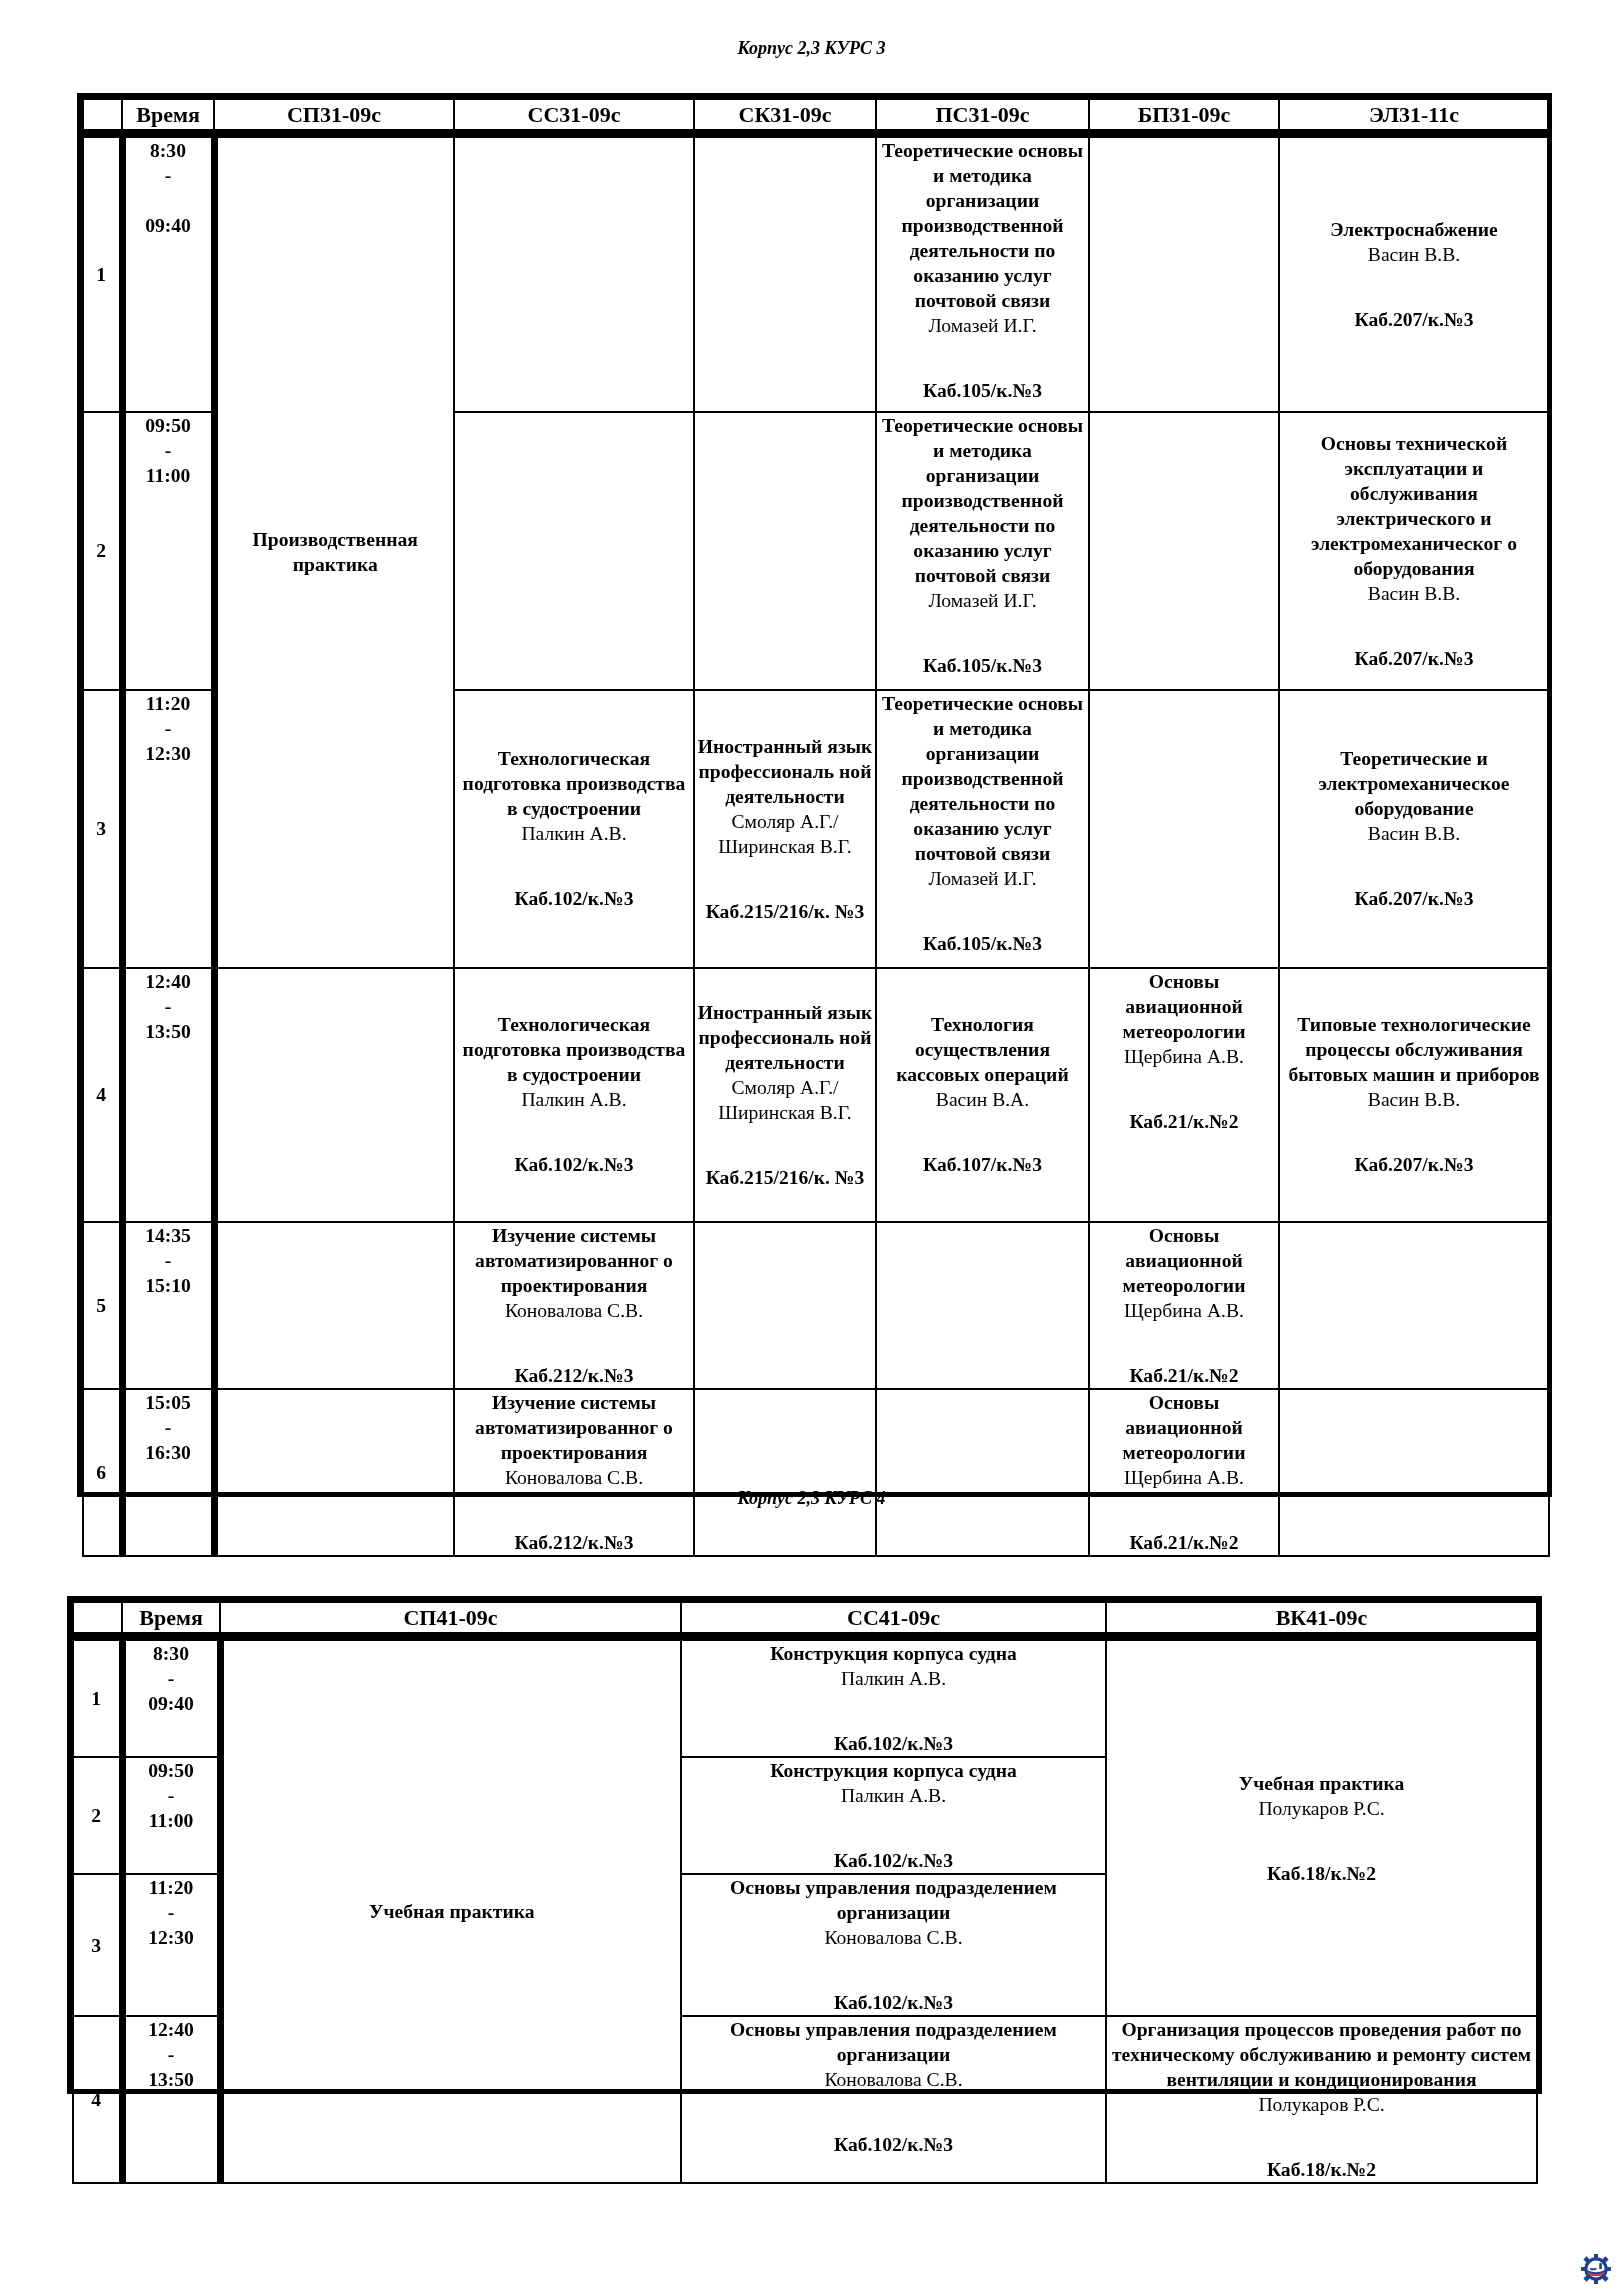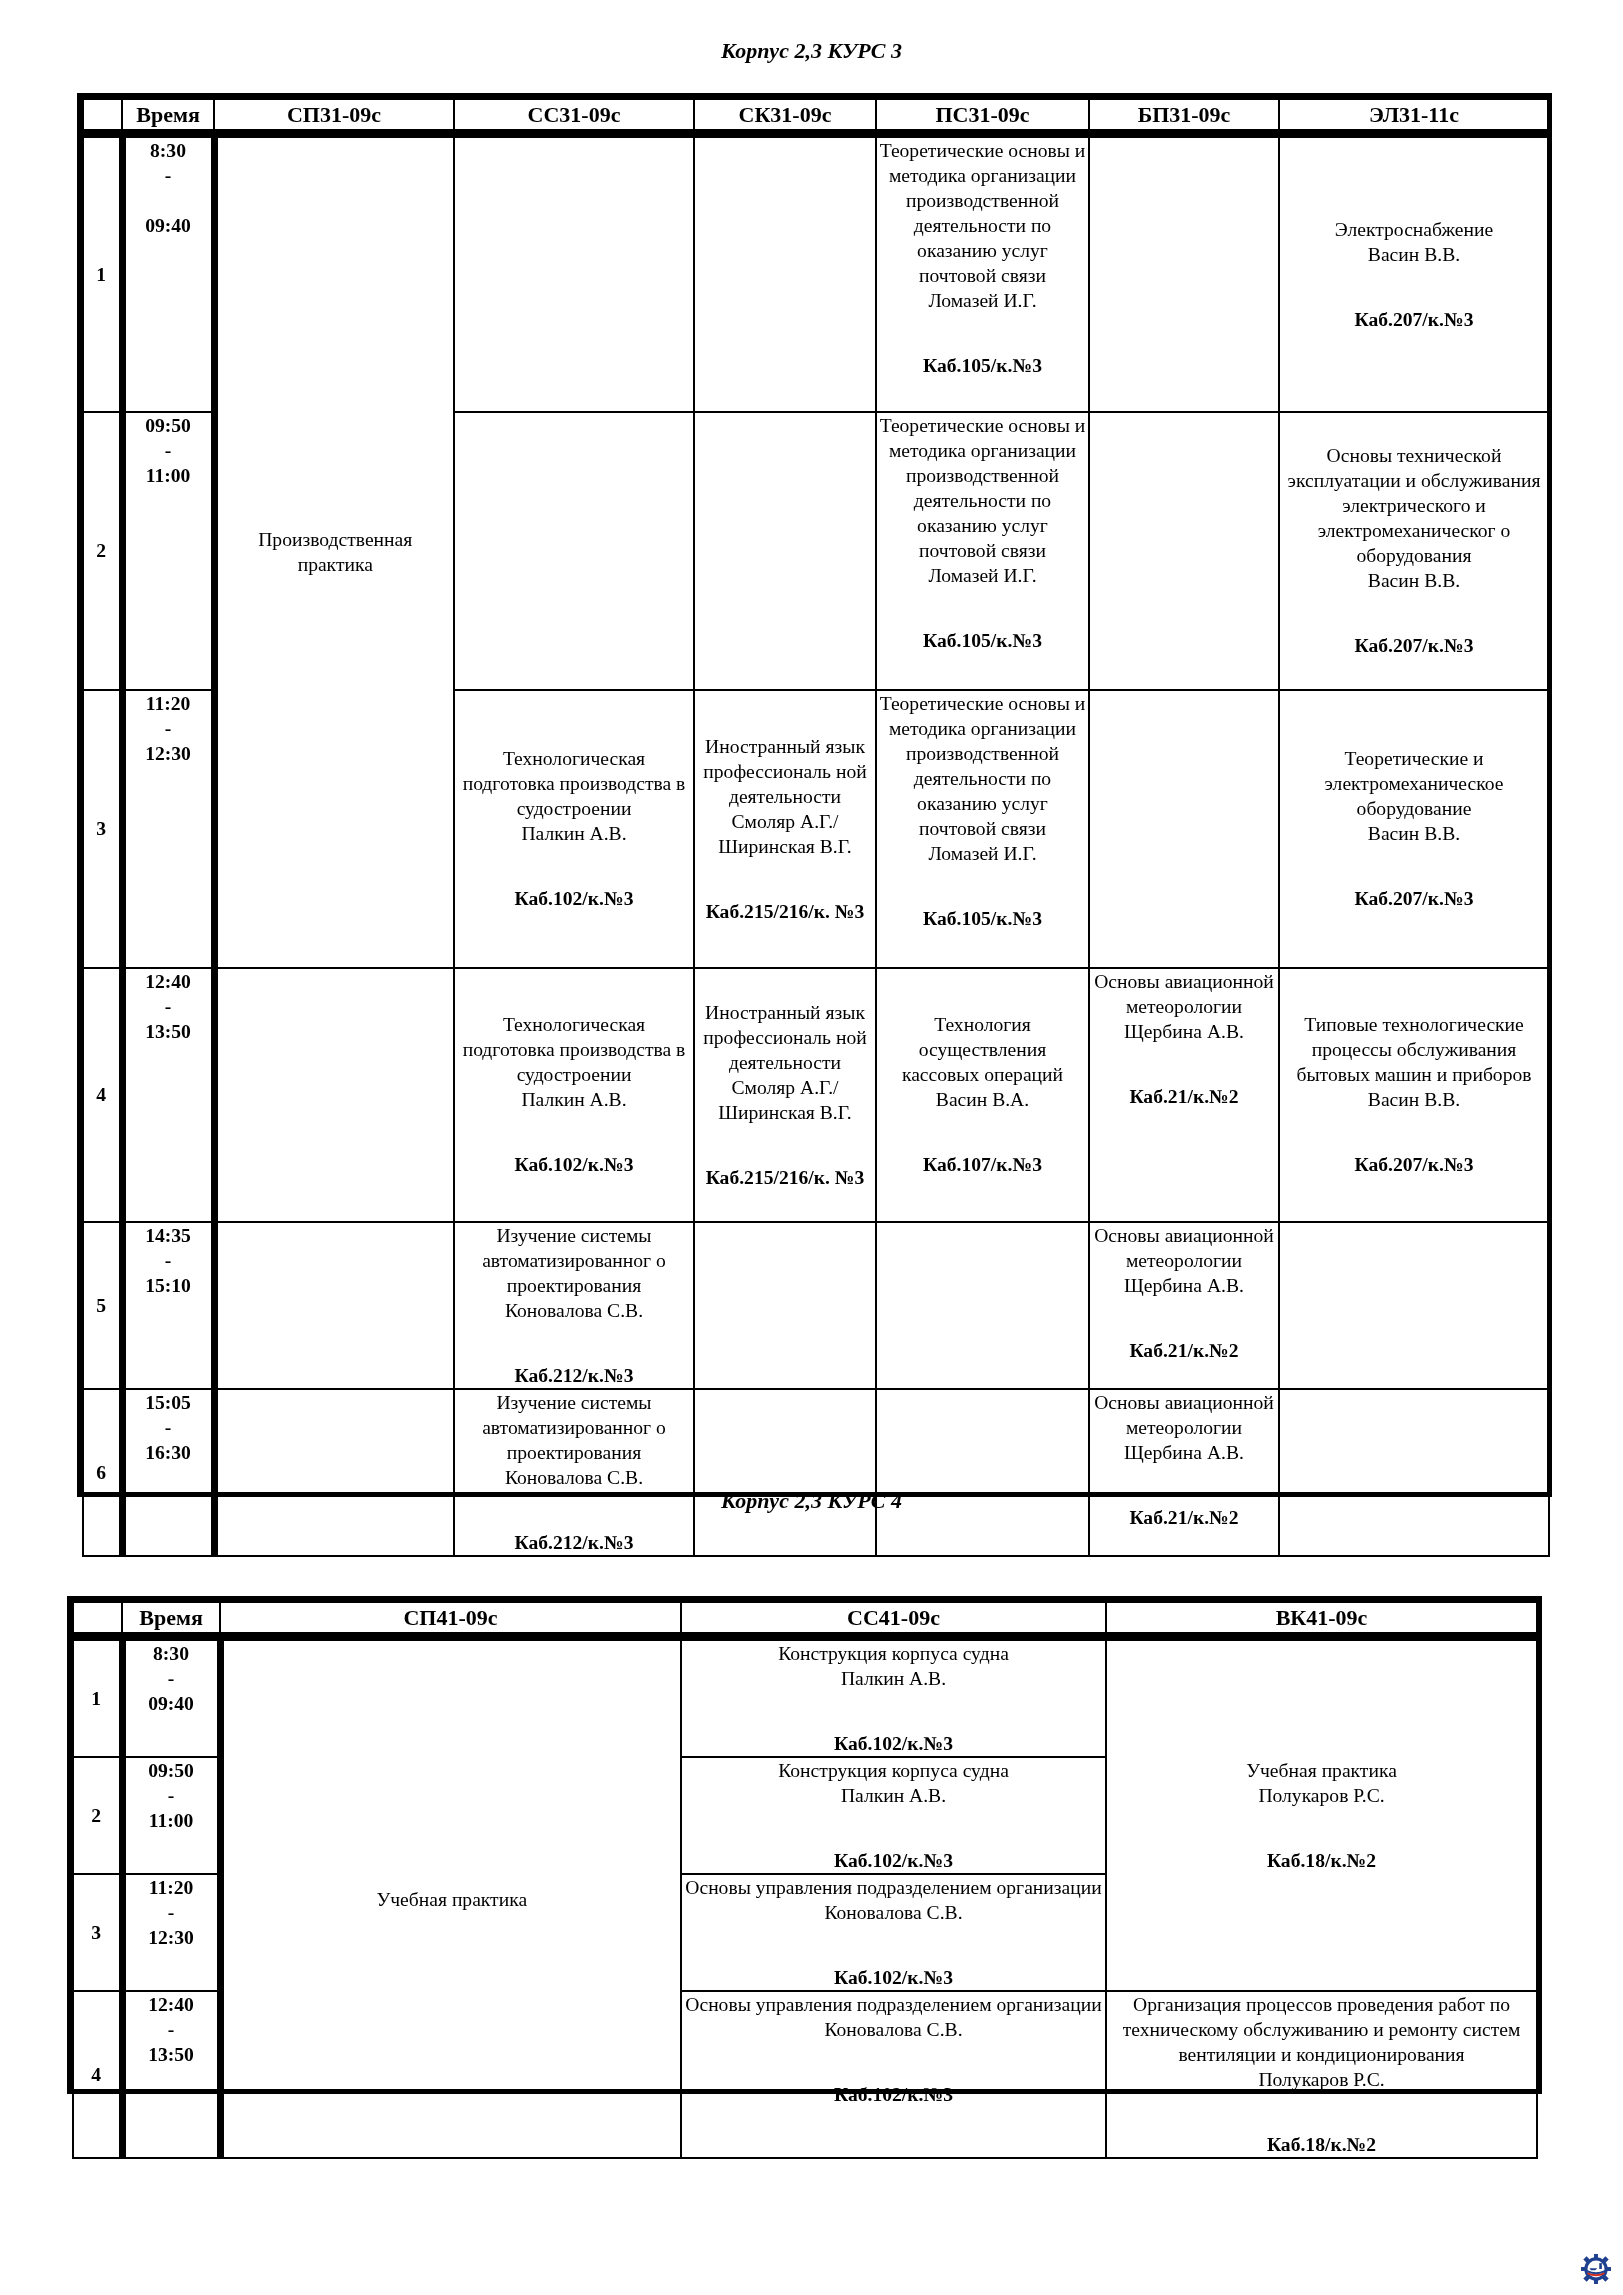--- a/index.html
+++ b/index.html
@@ -1,28 +1,28 @@
 <!DOCTYPE html>
 <html style="font-size:10.5px"><head>
 <meta charset="utf-8">
 <style>
   html, body { margin: 0; padding: 0; background: #ffffff; }
   body { width: 1623px; height: 2295px; position: relative; font-family: "Liberation Serif", serif; color: #000; }
-  .title { position: absolute; left: 0; width: 1623px; text-align: center; font-style: italic; font-weight: bold; font-size: 22px; }
+  .title { position: absolute; left: 0; width: 1623px; text-align: center; font-style: italic; font-weight: bold; font-size: 18px; }
   #t3-title { top: 38px; }
   #t4-title { top: 1488px; }
   .frame { position: absolute; border: 5.2px solid #000; box-sizing: border-box; background: #fff; }
   #frame3 { left: 77px; top: 93px; width: 1475px; height: 1404px; }
   #frame4 { left: 67px; top: 1596px; width: 1475px; height: 498px; }
   table.sched { border-collapse: collapse; width: 100%; height: 100%; table-layout: fixed; }
   table.sched td { border: 2px solid #000; text-align: center; vertical-align: middle; font-size: 19.6px; line-height: 25px; padding: 0 2.6px; }
   table.sched tr.head td { font-size: 22px; font-weight: bold; height: 29px; border-bottom: 9.2px solid #000; }
   td.num { font-weight: bold; font-size: 21px; border-right: 7.9px solid #000 !important; }
   td.time { font-weight: bold; font-size: 19.6px; vertical-align: top !important; border-right: 7.9px solid #000 !important; }
-  .subj { font-weight: normal; display: block; }
+  .subj { font-weight: bold; display: block; }
   .teacher { font-weight: normal; display: block; }
   .room { font-weight: bold; display: block; margin-top: 40px; }
   .cell-top { vertical-align: top !important; }
   #logo { position: absolute; left: 1581px; top: 2254px; width: 30px; height: 30px; }
 </style>
 </head>
 <body>
 
 <div class="title" id="t3-title">Корпус 2,3 КУРС 3</div>
 

